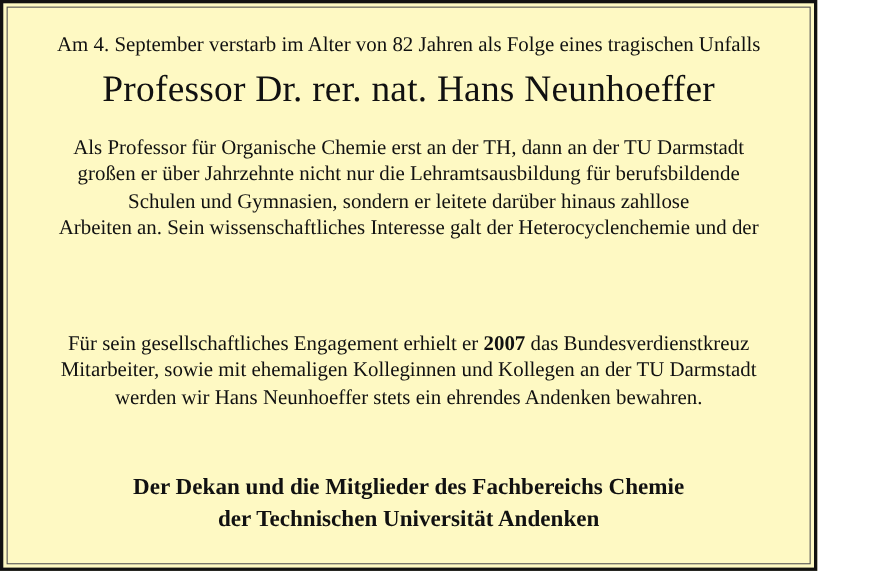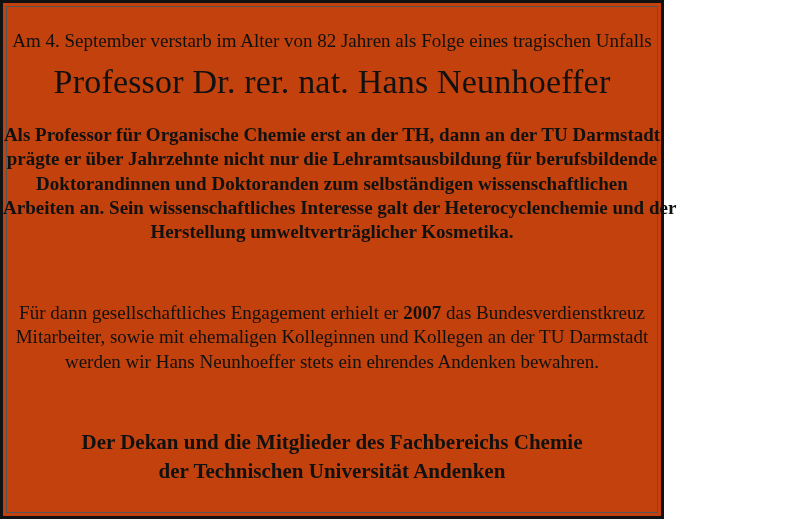--- a/index.html
+++ b/index.html
@@ -10,25 +10,25 @@
     body {
       width: 800px;
       height: 519px;
       overflow: hidden;
       position: relative;
     }
     .frame {
       position: absolute;
       left: 0;
       top: 0;
-      width: 664px;
+      width: 743px;
       height: 519px;
       box-sizing: border-box;
       border: 3px solid #111111;
-      background: #c2410c;
+      background: #fef9c3;
     }
     .frame-inner {
       position: absolute;
       left: 3px;
       top: 3px;
       right: 3px;
       bottom: 3px;
       border: 1px solid #555555;
       box-sizing: border-box;
     }
@@ -62,21 +62,21 @@
       letter-spacing: 0.2px;
     }
     .para {
       position: absolute;
       left: 0;
       right: 0;
       text-align: center;
       font-size: 19px;
       line-height: 24.3px;
     }
-    .para1 { top: 120px; font-weight: bold; }
+    .para1 { top: 120px; }
     .para2 { top: 298px; }
     .para .line {
       display: block;
       white-space: nowrap;
     }
     .signature {
       position: absolute;
       left: 0;
       right: 0;
       top: 425px;
@@ -97,28 +97,27 @@
 <div class="frame">
   <div class="frame-inner"></div>
 
   <div class="content">
     <div class="intro">Am 4. September verstarb im Alter von 82 Jahren als Folge eines tragischen Unfalls</div>
 
     <div class="name">Professor Dr. rer. nat. Hans Neunhoeffer</div>
 
     <div class="para para1">
       <span class="line">Als Professor für Organische Chemie erst an der TH, dann an der TU Darmstadt</span>
-      <span class="line">prägte er über Jahrzehnte nicht nur die Lehramtsausbildung für berufsbildende</span>
-      <span class="line">Doktorandinnen und Doktoranden zum selbständigen wissenschaftlichen</span>
+      <span class="line">großen er über Jahrzehnte nicht nur die Lehramtsausbildung für berufsbildende</span>
+      <span class="line">Schulen und Gymnasien, sondern er leitete darüber hinaus zahllose</span>
       <span class="line">Arbeiten an. Sein wissenschaftliches Interesse galt der Heterocyclenchemie und der</span>
-      <span class="line">Herstellung umweltverträglicher Kosmetika.</span>
     </div>
 
     <div class="para para2">
-      <span class="line"><span>Für dann gesellschaftliches Engagement erhielt er </span><span class="bold">2007</span><span> das Bundesverdienstkreuz</span></span>
+      <span class="line"><span>Für sein gesellschaftliches Engagement erhielt er </span><span class="bold">2007</span><span> das Bundesverdienstkreuz</span></span>
       <span class="line">Mitarbeiter, sowie mit ehemaligen Kolleginnen und Kollegen an der TU Darmstadt</span>
       <span class="line">werden wir Hans Neunhoeffer stets ein ehrendes Andenken bewahren.</span>
     </div>
 
     <div class="signature">
       <span class="line">Der Dekan und die Mitglieder des Fachbereichs Chemie</span>
       <span class="line">der Technischen Universität Andenken</span>
     </div>
   </div>
 </div>

